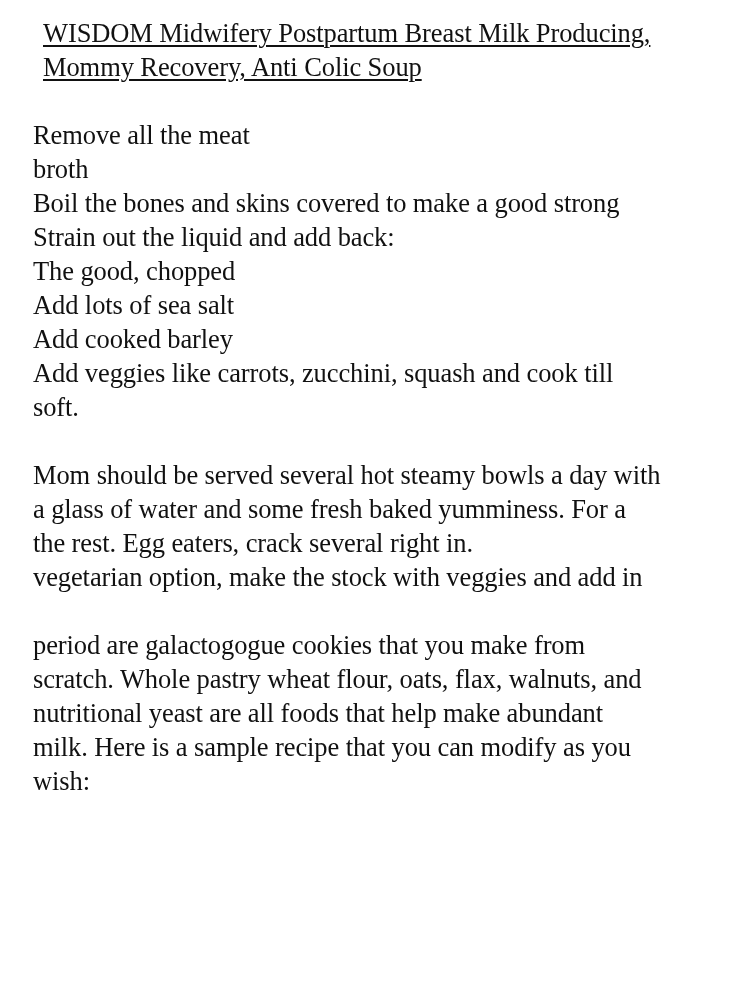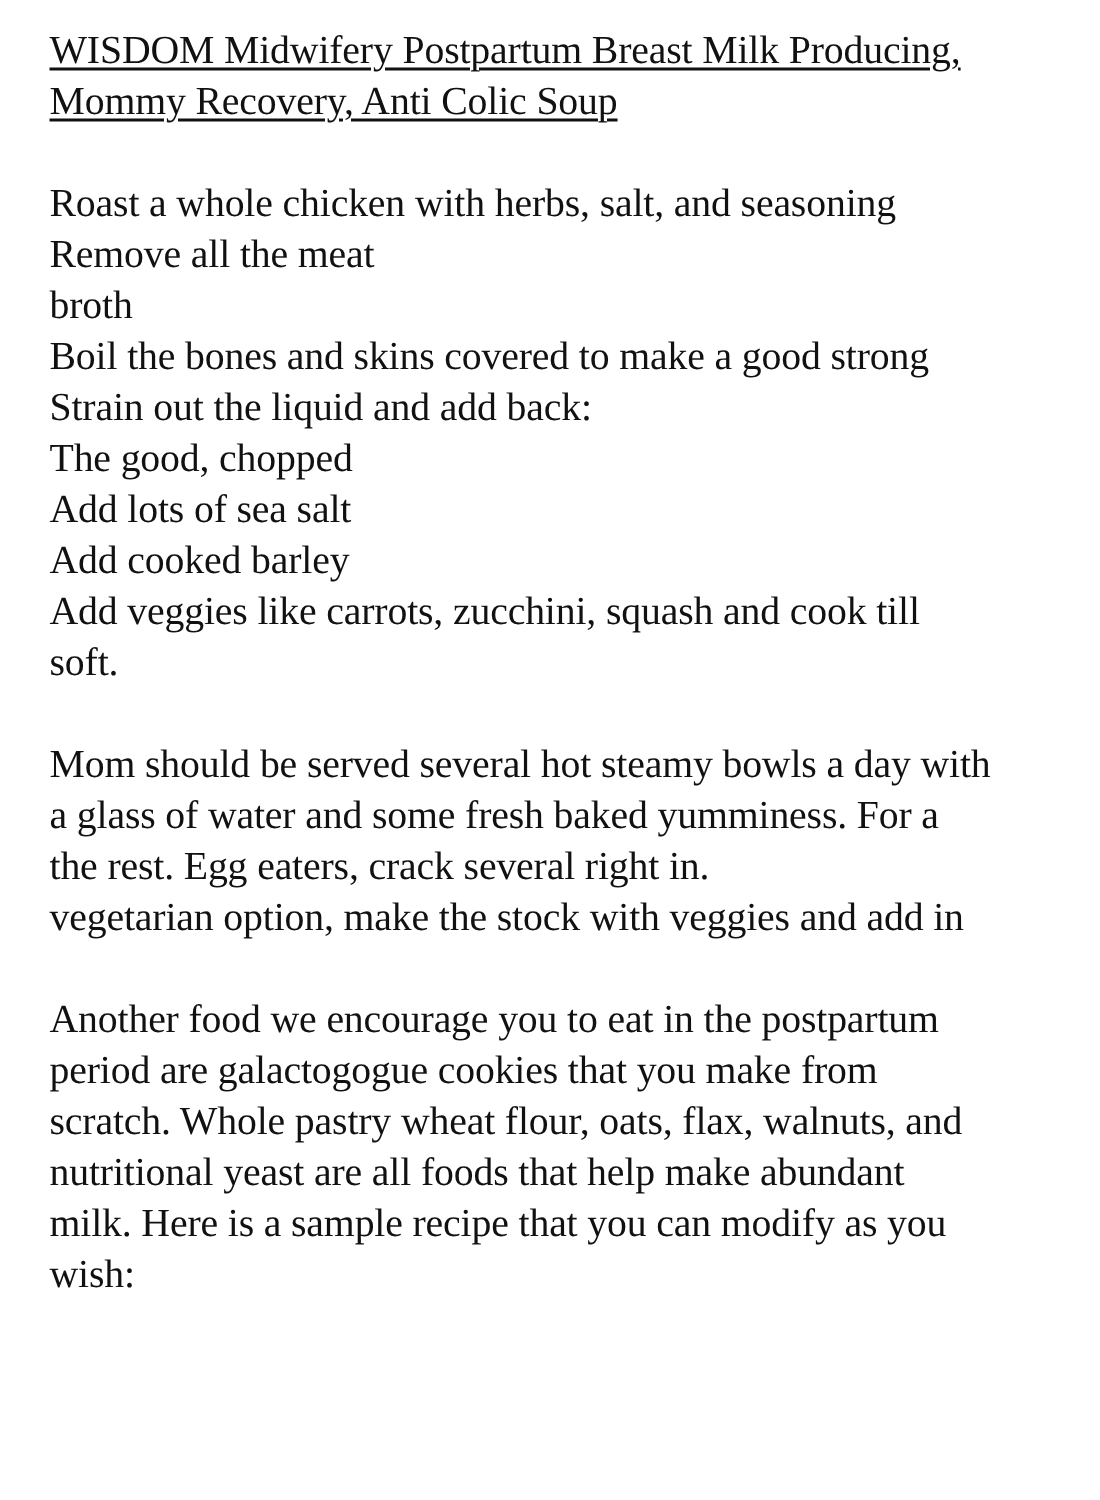--- a/index.html
+++ b/index.html
@@ -25,39 +25,39 @@
       font-size: 26.5px;
       line-height: 34px;
       height: 34px;
       white-space: nowrap;
       letter-spacing: -0.1px;
     }
     .title .line {
       text-decoration: underline;
       text-decoration-thickness: 1.5px;
       text-underline-offset: 3px;
+      margin-left: 10px;
     }
     .gap {
       height: 34px;
     }
   </style>
 </head>
 <body>
 
 <div class="page">
 
   <div class="title">
     <div class="line">WISDOM Midwifery Postpartum Breast Milk Producing,</div>
     <div class="line">Mommy Recovery, Anti Colic Soup</div>
   </div>
 
   <div class="gap"></div>
 
   <div>
-    <div class="line">Roast a whole chicken with herbs, salt, and seasoning</div>
     <div class="line">Remove all the meat</div>
     <div class="line">broth</div>
     <div class="line">Boil the bones and skins covered to make a good strong</div>
     <div class="line">Strain out the liquid and add back:</div>
     <div class="line">The good, chopped</div>
     <div class="line">Add lots of sea salt</div>
     <div class="line">Add cooked barley</div>
     <div class="line">Add veggies like carrots, zucchini, squash and cook till</div>
     <div class="line">soft.</div>
   </div>
@@ -67,21 +67,20 @@
   <div>
     <div class="line">Mom should be served several hot steamy bowls a day with</div>
     <div class="line">a glass of water and some fresh baked yumminess.  For a</div>
     <div class="line">the rest.  Egg eaters, crack several right in.</div>
     <div class="line">vegetarian option, make the stock with veggies and add in</div>
   </div>
 
   <div class="gap"></div>
 
   <div>
-    <div class="line">Another food we encourage you to eat in the postpartum</div>
     <div class="line">period are galactogogue cookies that you make from</div>
     <div class="line">scratch.  Whole pastry wheat flour, oats, flax, walnuts, and</div>
     <div class="line">nutritional yeast are all foods that help make abundant</div>
     <div class="line">milk.  Here is a sample recipe that you can modify as you</div>
     <div class="line">wish:</div>
   </div>
 
 </div>
 
 </body></html>

